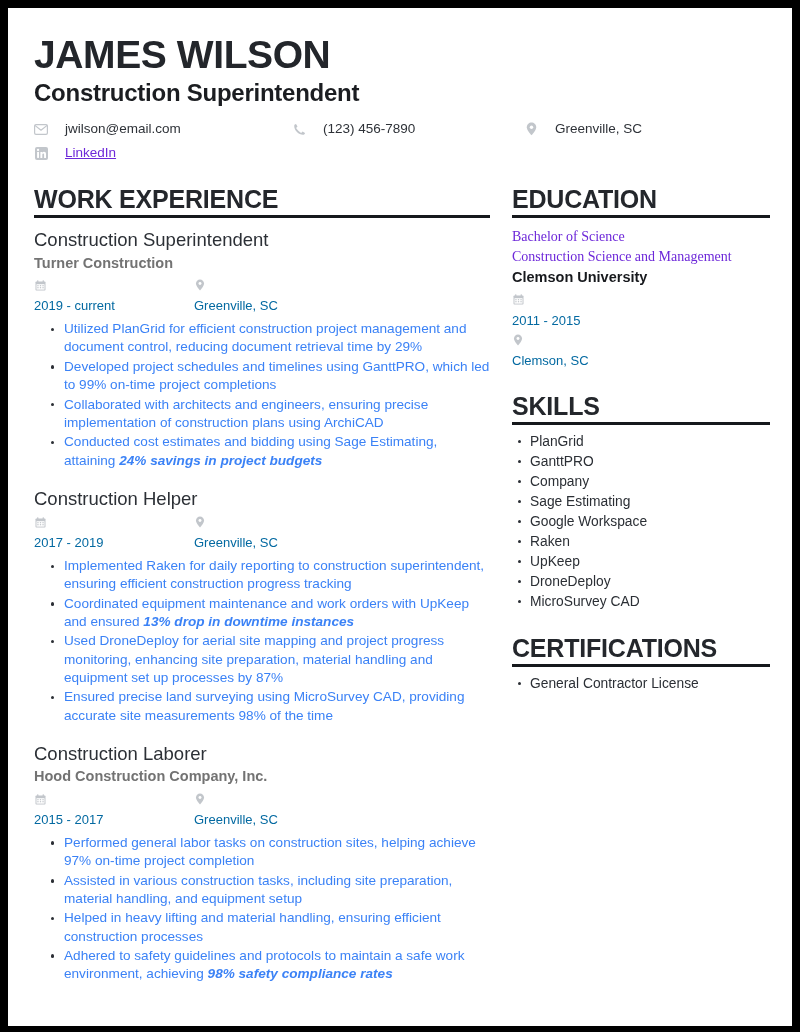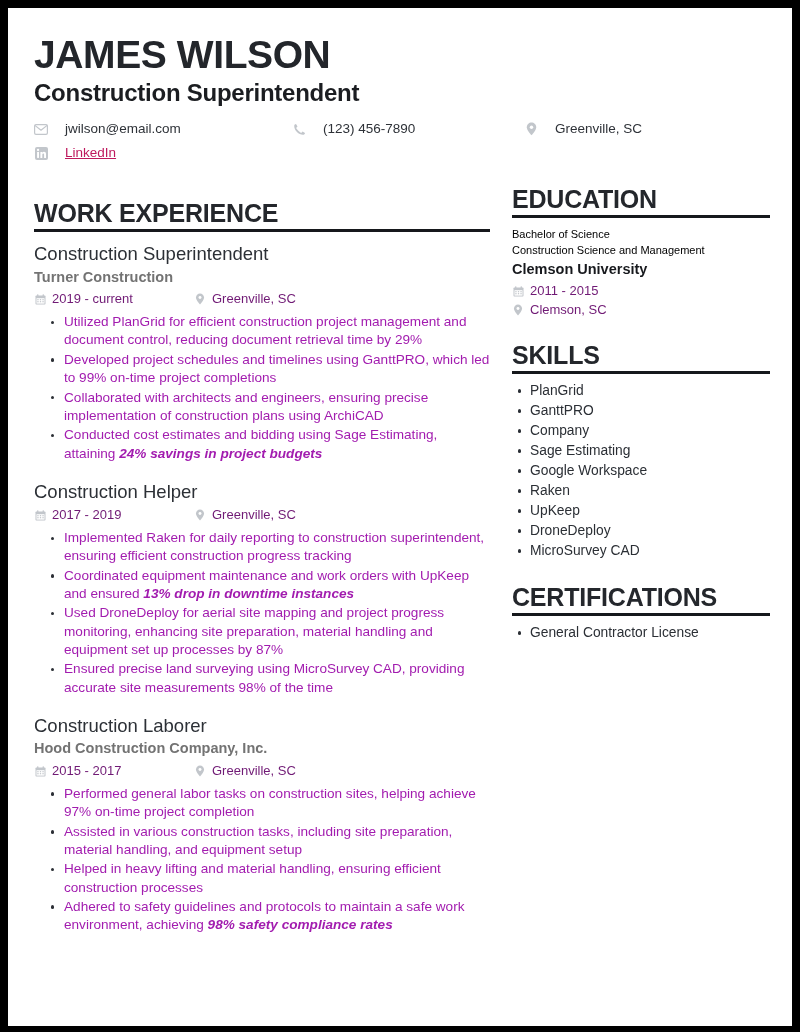--- a/index.html
+++ b/index.html
@@ -77,35 +77,35 @@
     height: 15px;
     display: inline-flex;
     align-items: center;
     justify-content: center;
     margin-top: 1px;
   }
 
   .ico svg { display: block; }
 
   .link-blue {
-    color: #be185d;
+    color: #6d28d9;
     text-decoration: underline;
     font-size: 13.5px;
     cursor: pointer;
   }
 
   
   .columns {
     display: flex;
     padding: 0 26px;
     margin-top: 24px;
     align-items: flex-start;
   }
 
-  .col-left { width: 456px; flex: 0 0 456px; margin-top: 14px; }
+  .col-left { width: 456px; flex: 0 0 456px; }
   .col-gap  { width: 22px; flex: 0 0 22px; }
   .col-right { width: 258px; flex: 0 0 258px; }
 
   .section-title {
     font-size: 25px;
     font-weight: 700;
     letter-spacing: -0.2px;
     color: #24272c;
     line-height: 1.12;
   }
@@ -142,22 +142,23 @@
     margin-top: 4px;
   }
 
   .meta-date { width: 160px; flex: 0 0 160px; }
 
   .meta-item {
     display: flex;
     align-items: flex-start;
     gap: 6px;
     font-size: 13px;
-    color: #701a75;
+    color: #0369a1;
     line-height: 1.3;
+    flex-direction: column;
   }
 
   .meta-item .ico {
     flex: 0 0 auto;
     width: 12px;
     height: 14px;
     display: inline-flex;
     align-items: center;
     justify-content: center;
     margin-top: 1px;
@@ -165,21 +166,21 @@
 
   ul.bullets {
     margin: 5px 0 0 0;
     padding-left: 30px;
     list-style: none;
   }
 
   ul.bullets li {
     position: relative;
     font-size: 13.6px;
-    color: #a21caf;
+    color: #3b82f6;
     line-height: 1.35;
     margin-bottom: 1px;
     padding-left: 0;
   }
 
   ul.bullets li::before {
     content: "";
     position: absolute;
     left: -13px;
     top: 7.5px;
@@ -189,24 +190,25 @@
     background: #2b2f35;
   }
 
   .em-metric {
     font-weight: 700;
     font-style: italic;
   }
 
   
   .edu-degree {
-    font-size: 11px;
-    color: #000000;
+    font-size: 14px;
+    color: #6d28d9;
     line-height: 1.43;
     margin-top: 9px;
+    font-family: Liberation Serif, serif;
   }
 
   .edu-school {
     font-size: 14.5px;
     font-weight: 700;
     color: #17191d;
     line-height: 1.35;
     margin-top: 1px;
   }
 

